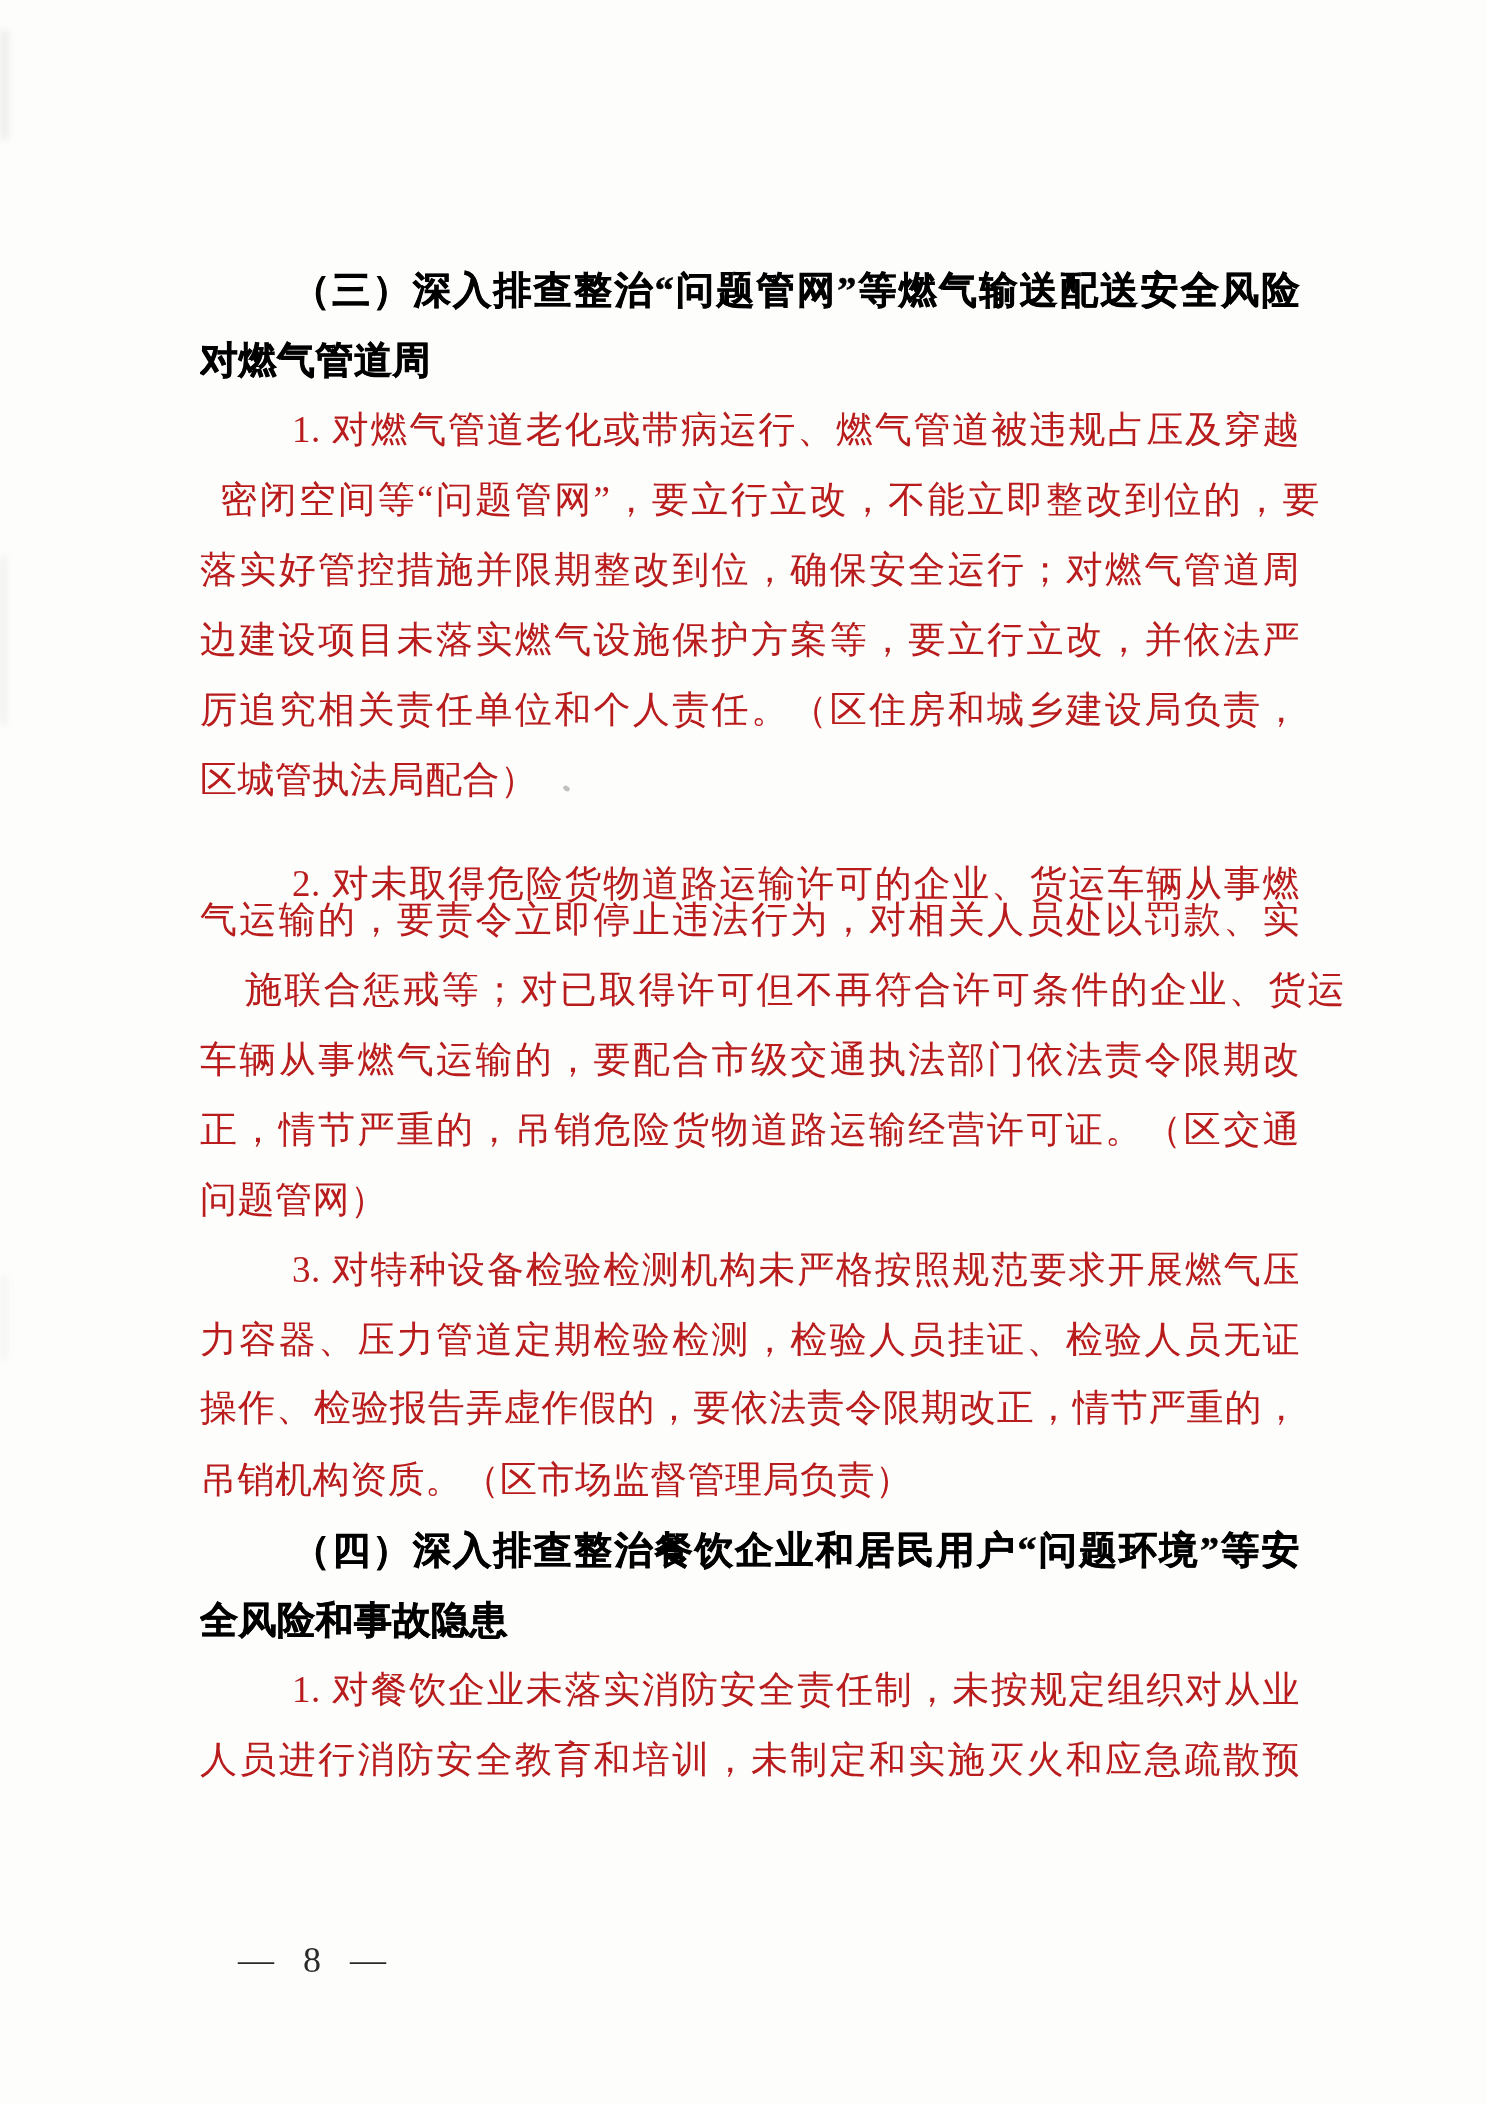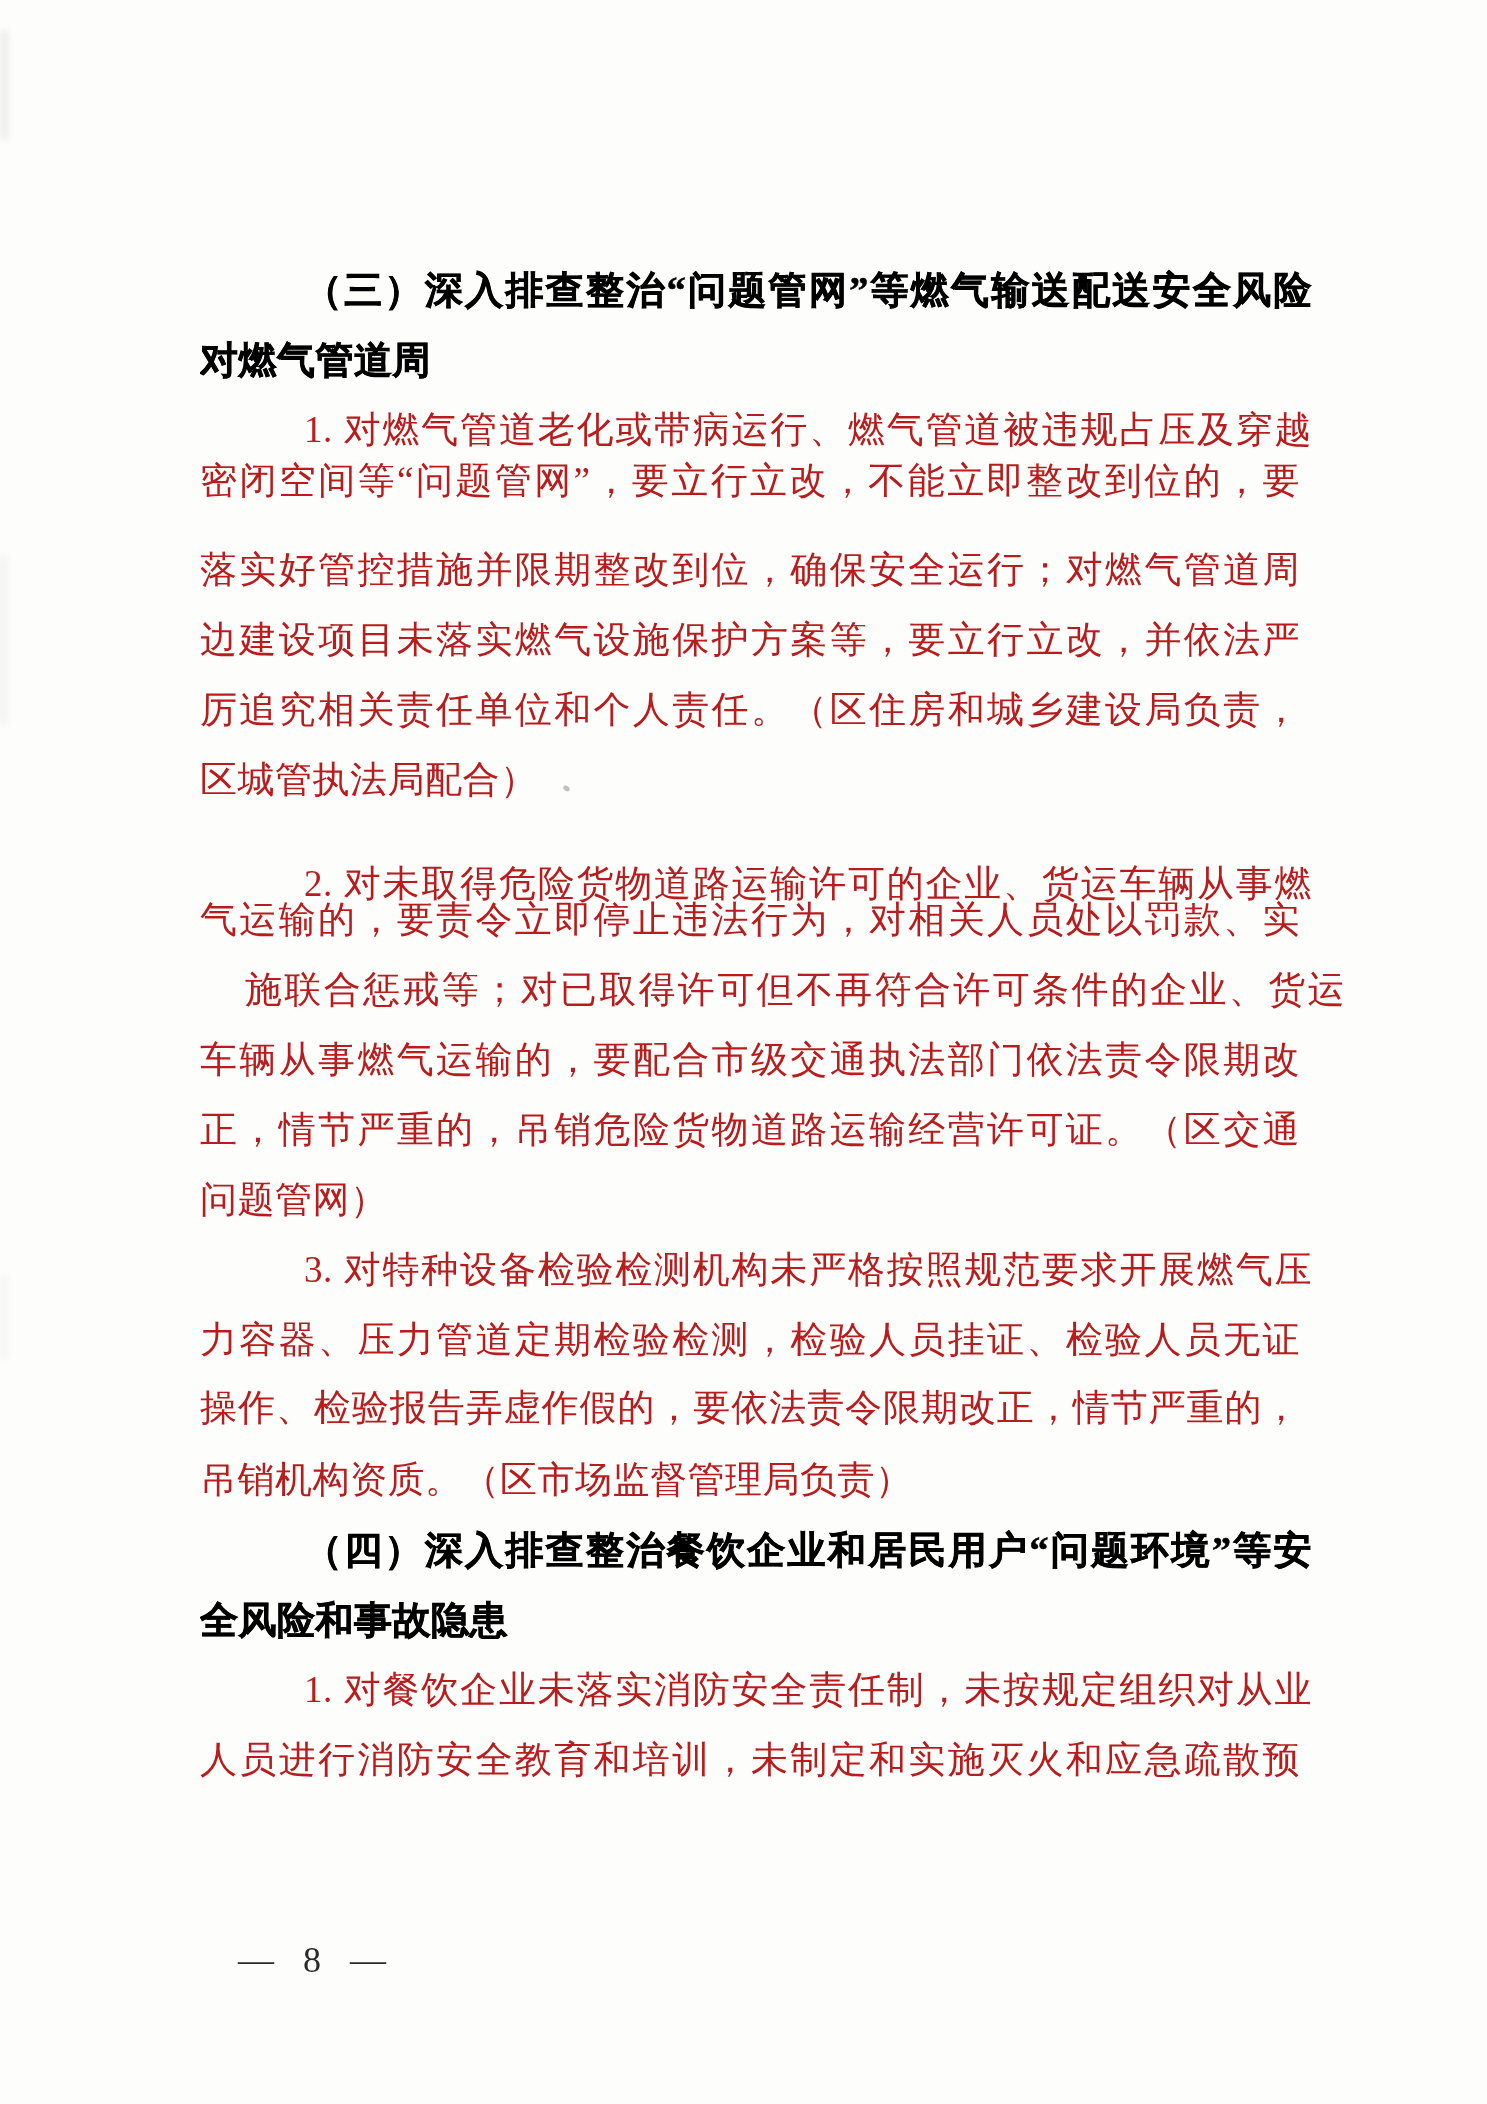--- a/index.html
+++ b/index.html
@@ -29,21 +29,21 @@
     white-space: normal;
     letter-spacing: 0.5px;
   }
   .line.heading {
     font-size: 38px;
     font-weight: 700;
     color: #000000;
     -webkit-text-stroke: 0.6px #000;
   }
   .line.indent {
-    left: 304px;
+    left: 292px;
     width: 1008px;
   }
   .line.fill {
     text-align: justify;
     text-align-last: justify;
   }
   
   .pagenum {
     position: absolute;
     left: 238px;
@@ -76,21 +76,21 @@
   }
 </style>
 </head>
 <body>
 
 <div class="page">
   <div id="text-area">
       <div class="line heading indent fill" style="top: 263px;">（三）深入排查整治“问题管网”等燃气输送配送安全风险</div>
       <div class="line heading" style="top: 333px;">对燃气管道周</div>
       <div class="line paragraph indent fill" style="top: 403px;">1. 对燃气管道老化或带病运行、燃气管道被违规占压及穿越</div>
-      <div class="line paragraph fill" style="top: 454px;">密闭空间等“问题管网”，要立行立改，不能立即整改到位的，要</div>
+      <div class="line paragraph fill" style="top: 473px; margin-left: 20px;">密闭空间等“问题管网”，要立行立改，不能立即整改到位的，要</div>
       <div class="line paragraph fill" style="top: 543px;">落实好管控措施并限期整改到位，确保安全运行；对燃气管道周</div>
       <div class="line paragraph fill" style="top: 613px;">边建设项目未落实燃气设施保护方案等，要立行立改，并依法严</div>
       <div class="line paragraph fill" style="top: 683px;">厉追究相关责任单位和个人责任。（区住房和城乡建设局负责，</div>
       <div class="line paragraph" style="top: 753px;">区城管执法局配合）</div>
       <div class="line paragraph indent fill" style="top: 823px; margin-top: 34px;">2. 对未取得危险货物道路运输许可的企业、货运车辆从事燃</div>
       <div class="line paragraph fill" style="top: 893px;">气运输的，要责令立即停止违法行为，对相关人员处以罚款、实</div>
       <div class="line paragraph fill" style="top: 963px; margin-left: 45px;">施联合惩戒等；对已取得许可但不再符合许可条件的企业、货运</div>
       <div class="line paragraph fill" style="top: 1033px;">车辆从事燃气运输的，要配合市级交通执法部门依法责令限期改</div>
       <div class="line paragraph fill" style="top: 1103px;">正，情节严重的，吊销危险货物道路运输经营许可证。（区交通</div>
       <div class="line paragraph" style="top: 1173px;">问题管网）</div>

